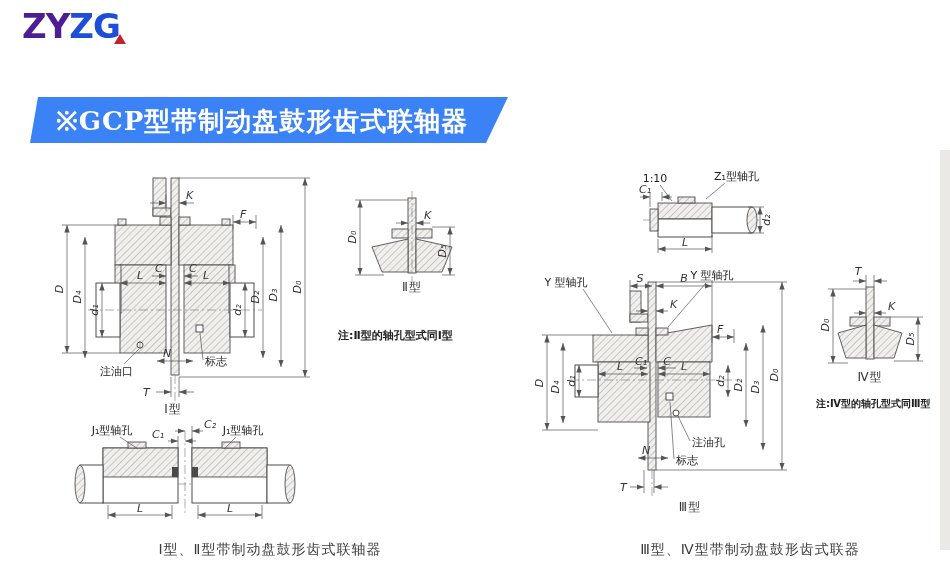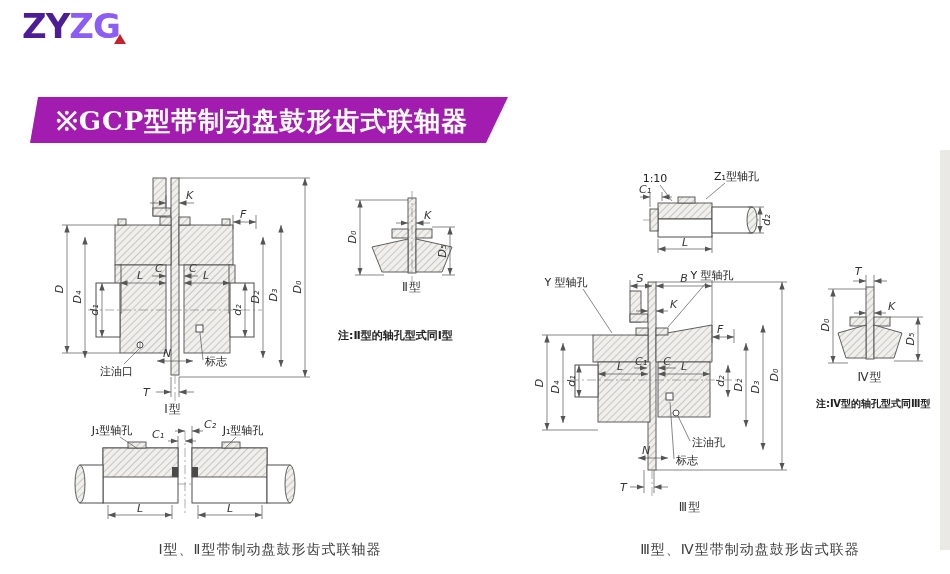--- a/index.html
+++ b/index.html
@@ -1,24 +1,24 @@
 <!DOCTYPE html>
 <html><head>
 <meta charset="utf-8">
 <style>
   html,body{margin:0;padding:0;background:#fff;}
   #page{position:relative;width:950px;height:574px;background:#ffffff;overflow:hidden;
         font-family:"DejaVu Sans",sans-serif;}
   .logo{position:absolute;left:22px;top:6px;font:800 34px "DejaVu Sans",sans-serif;
         letter-spacing:-1px;line-height:40px;}
-  .logo-zy{color:#4c1d95;} .logo-zg{color:#8b5cf6;}
+  .logo-zy{color:#4c1d95;} .logo-zg{color:#1d4ed8;}
   .logo-tri{position:absolute;left:92px;top:28px;width:0;height:0;
         border-left:6px solid transparent;border-right:6px solid transparent;
         border-bottom:10px solid #c5232c;}
-  .banner{position:absolute;left:30px;top:97px;width:478px;height:46px;background:#a21caf;
+  .banner{position:absolute;left:30px;top:97px;width:478px;height:46px;background:#3b82f6;
         color:#ffffff;clip-path:polygon(8px 0,100% 0,calc(100% - 22px) 100%,0 100%);
         display:flex;align-items:center;padding-left:26px;box-sizing:border-box;
         font:bold 26px "DejaVu Serif",serif;letter-spacing:1px;white-space:nowrap;}
   .fig-caption{position:absolute;font:14px "DejaVu Sans",sans-serif;color:#3d3d3d;
         text-align:center;letter-spacing:1px;}
   .scan-edge{position:absolute;left:940px;top:150px;width:10px;height:400px;background:#ebe9e6;}
   svg{position:absolute;left:0;top:165px;}
   .outline{fill:#ffffff;stroke:#4d4d4d;stroke-width:1;}
   .hatch{fill:url(#hp);stroke:#4d4d4d;stroke-width:0.9;}
   .solid{fill:#4a4a4a;stroke:none;}

